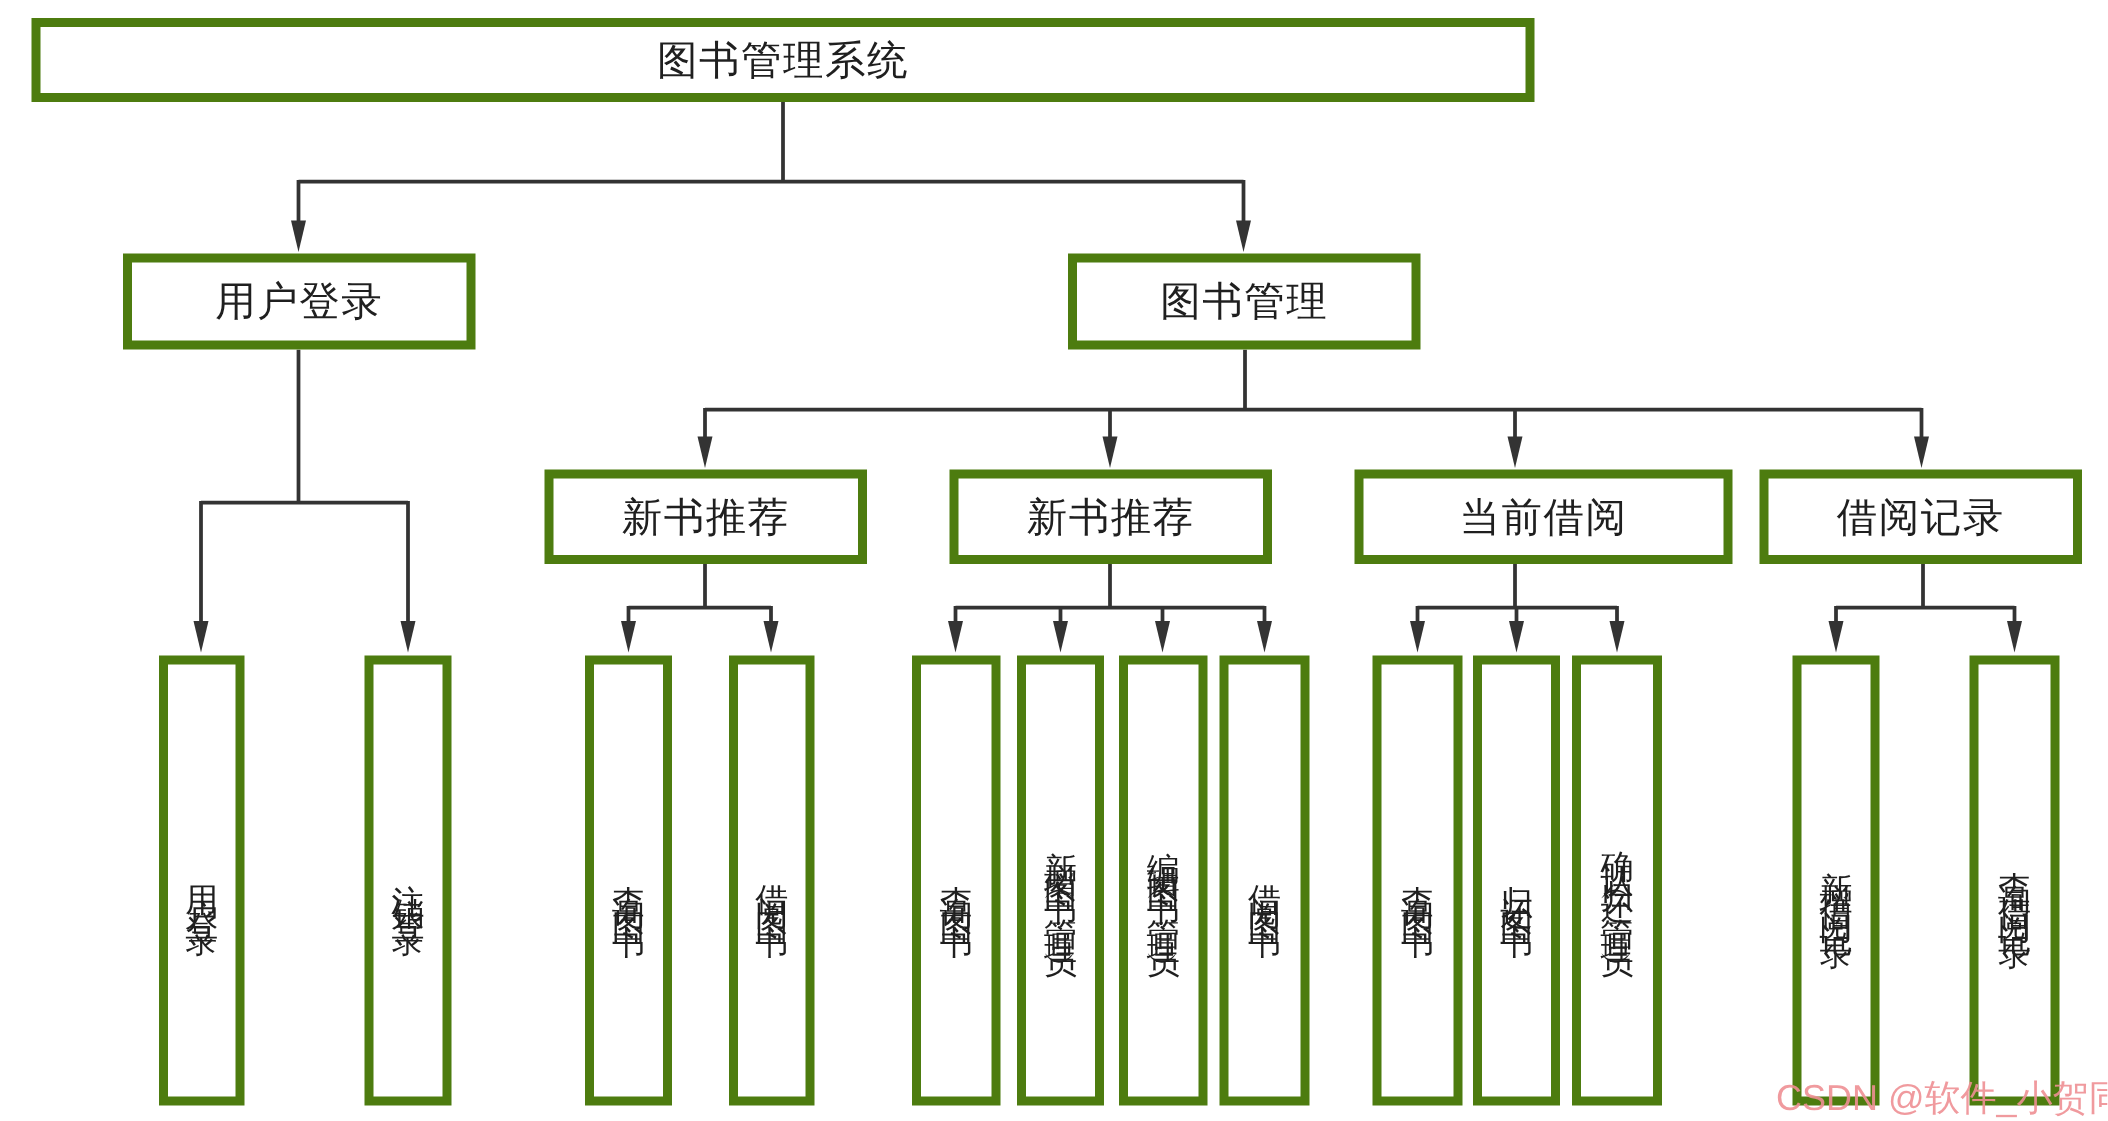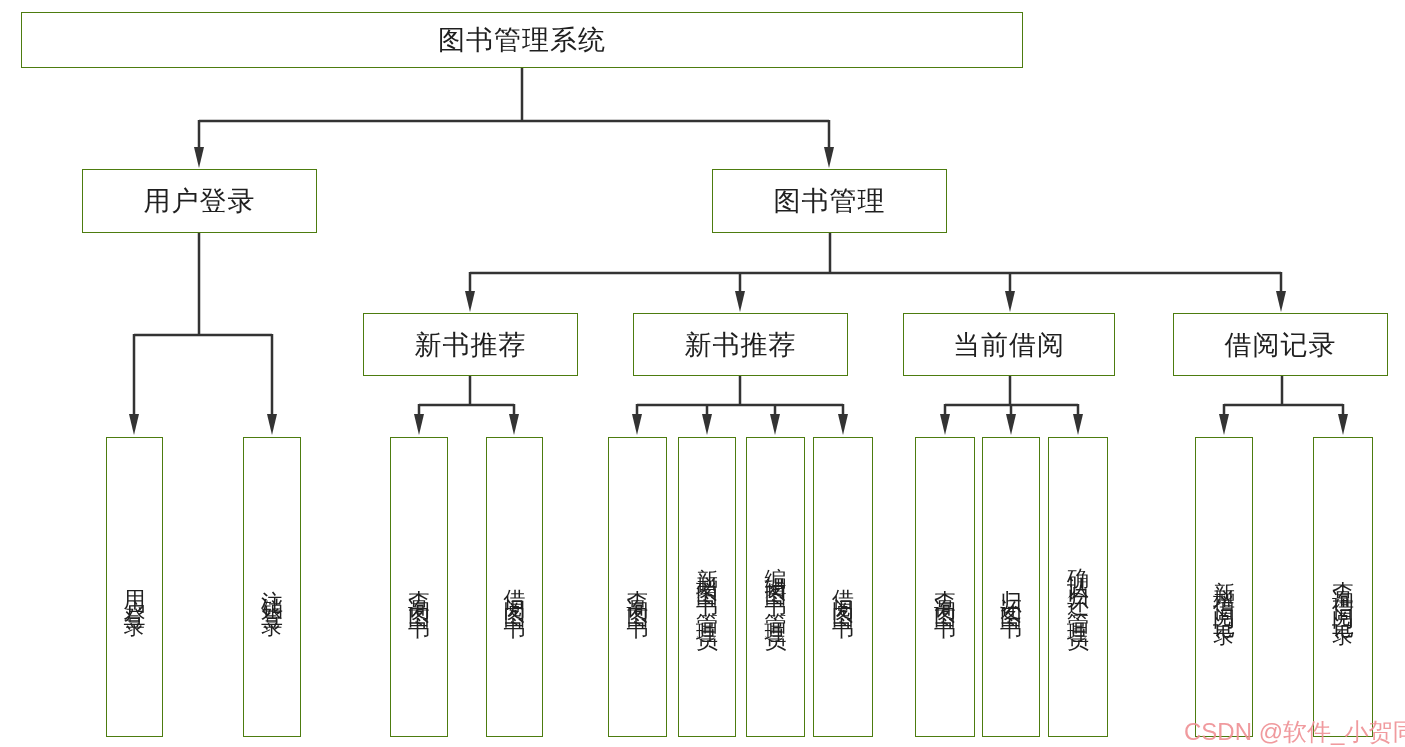--- a/index.html
+++ b/index.html
@@ -13,21 +13,21 @@
   }
   #wires {
     position: absolute;
     left: 0; top: 0;
     width: 1405px; height: 747px;
     z-index: 1;
   }
   .node {
     position: absolute;
     box-sizing: border-box;
-    border: 1px solid #4d7c0f;
+    border: 6px solid #4d7c0f;
     background: #ffffff;
     color: #1f1f1f;
     display: flex;
     align-items: center;
     justify-content: center;
     z-index: 2;
   }
   .hnode { font-size: 27px; letter-spacing: 1px; }
   .vnode {
     writing-mode: vertical-rl;
@@ -102,21 +102,21 @@
   <div class="node hnode" style="left:712px; top:169px; width:235px; height:64px;">
     <span>图书管理</span>
   </div>
 
   <div class="node hnode" style="left:363px; top:313px; width:215px; height:63px;">
     <span>新书推荐</span>
   </div>
   <div class="node hnode" style="left:633px; top:313px; width:215px; height:63px;">
     <span>新书推荐</span>
   </div>
-  <div class="node hnode" style="left:903px; top:313px; width:212px; height:63px;">
+  <div class="node hnode" style="left:903px; top:313px; width:252px; height:63px;">
     <span>当前借阅</span>
   </div>
   <div class="node hnode" style="left:1173px; top:313px; width:215px; height:63px;">
     <span>借阅记录</span>
   </div>
 
   <div class="node vnode" style="left:106px; top:437px; width:57px; height:300px;">
     <span>用户登录</span>
   </div>
   <div class="node vnode" style="left:243px; top:437px; width:58px; height:300px;">

